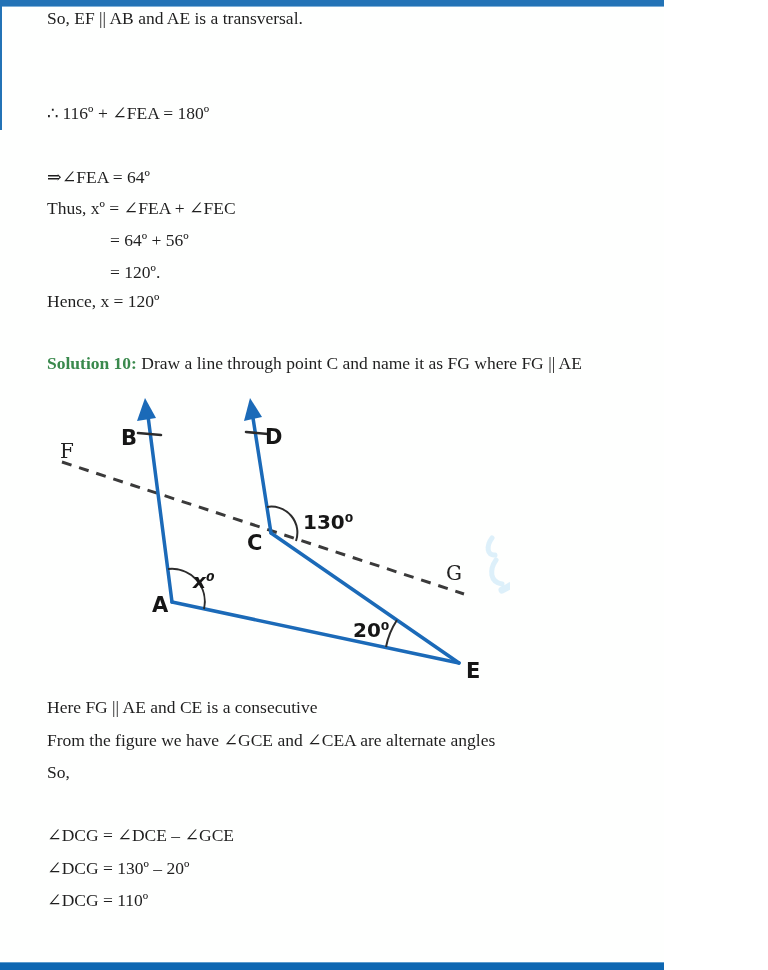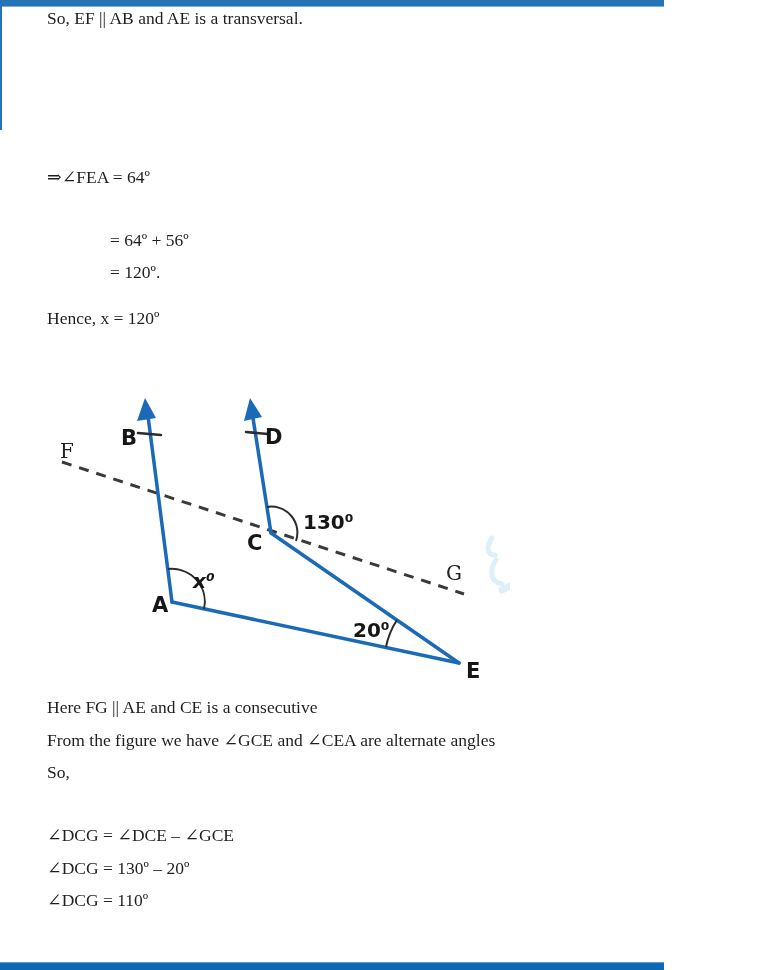--- a/index.html
+++ b/index.html
@@ -9,21 +9,21 @@
     font-family:"Liberation Serif","DejaVu Serif","DejaVu Sans",serif;
     color:#1f1f1f;
   }
   .top-bar{position:absolute;left:0;top:0;width:768px;height:6px;background:#2373b6;border-bottom:1px solid #7fb0d8;}
   .left-edge{position:absolute;left:0;top:0;width:2px;height:130px;background:#2373b6;}
   .bottom-bar{position:absolute;left:0;top:962px;width:768px;height:8px;background:#0e67b2;border-top:1px solid #5d9cce;}
   p.line{position:absolute;margin:0;font-size:17.5px;white-space:nowrap;}
   .l0{left:47px;top:8px;}  .l1{left:47px;top:40px;} .l2{left:47px;top:71px;}
   .l3{left:47px;top:103px;}.l4{left:47px;top:135px;}.l5{left:47px;top:167px;}
   .l6{left:47px;top:198px;}.l7{left:110px;top:230px;}.l8{left:110px;top:262px;}
-  .l9{left:47px;top:308px;}
+  .l9{left:47px;top:291px;}
   .heading{position:absolute;left:47px;top:353px;margin:0;font-size:17.5px;white-space:nowrap;}
   .heading .green{color:#39894c;font-weight:bold;}
   .b0{left:47px;top:697px;} .b1{left:47px;top:730px;} .b2{left:47px;top:762px;}
   .b3{left:47px;top:793px;} .b4{left:47px;top:825px;} .b5{left:47px;top:858px;}
   .b6{left:47px;top:890px;}
   svg.diagram{position:absolute;left:30px;top:385px;}
   .blue-line{stroke:#1b6ab8;stroke-width:3.5;fill:none;stroke-linecap:round;}
   .dash-line{stroke:#3a3a3a;stroke-width:3;fill:none;stroke-dasharray:10 8;}
   .tick{stroke:#2c2c2c;stroke-width:2.6;stroke-linecap:round;}
   .arc{stroke:#2c2c2c;stroke-width:2;fill:none;}
@@ -36,25 +36,28 @@
 </style>
 </head>
 <body>
 
 <div class="page">
 
   <div class="top-bar"></div>
   <div class="left-edge"></div>
 
   <p class="line l0">So, EF || AB and AE is a transversal.</p>
+  <p class="line l3">∴ 116º + ∠FEA = 180º</p>
   <p class="line l5">⇒∠FEA = 64º</p>
+  <p class="line l6">Thus, xº = ∠FEA + ∠FEC</p>
   <p class="line l7">= 64º + 56º</p>
   <p class="line l8">= 120º.</p>
   <p class="line l9">Hence, x = 120º</p>
 
+  <p class="heading"><span class="green">Solution 10:</span><span> Draw a line through point C and name it as FG where FG || AE</span></p>
 
   <svg class="diagram" width="480" height="305" viewBox="30 385 480 305">
 
     <g>
       <path class="watermark" stroke-width="7" d="M 523 438 C 543 468 549 515 536 552 C 529 571 516 584 502 590"></path>
       <path class="watermark" stroke-width="5" d="M 492 538 C 486 546 487 556 495 555"></path>
       <path class="watermark" stroke-width="5" d="M 496 560 C 489 570 490 582 502 584"></path>
     </g>
 
     <line class="dash-line" x1="62" y1="462" x2="464" y2="594"></line>

